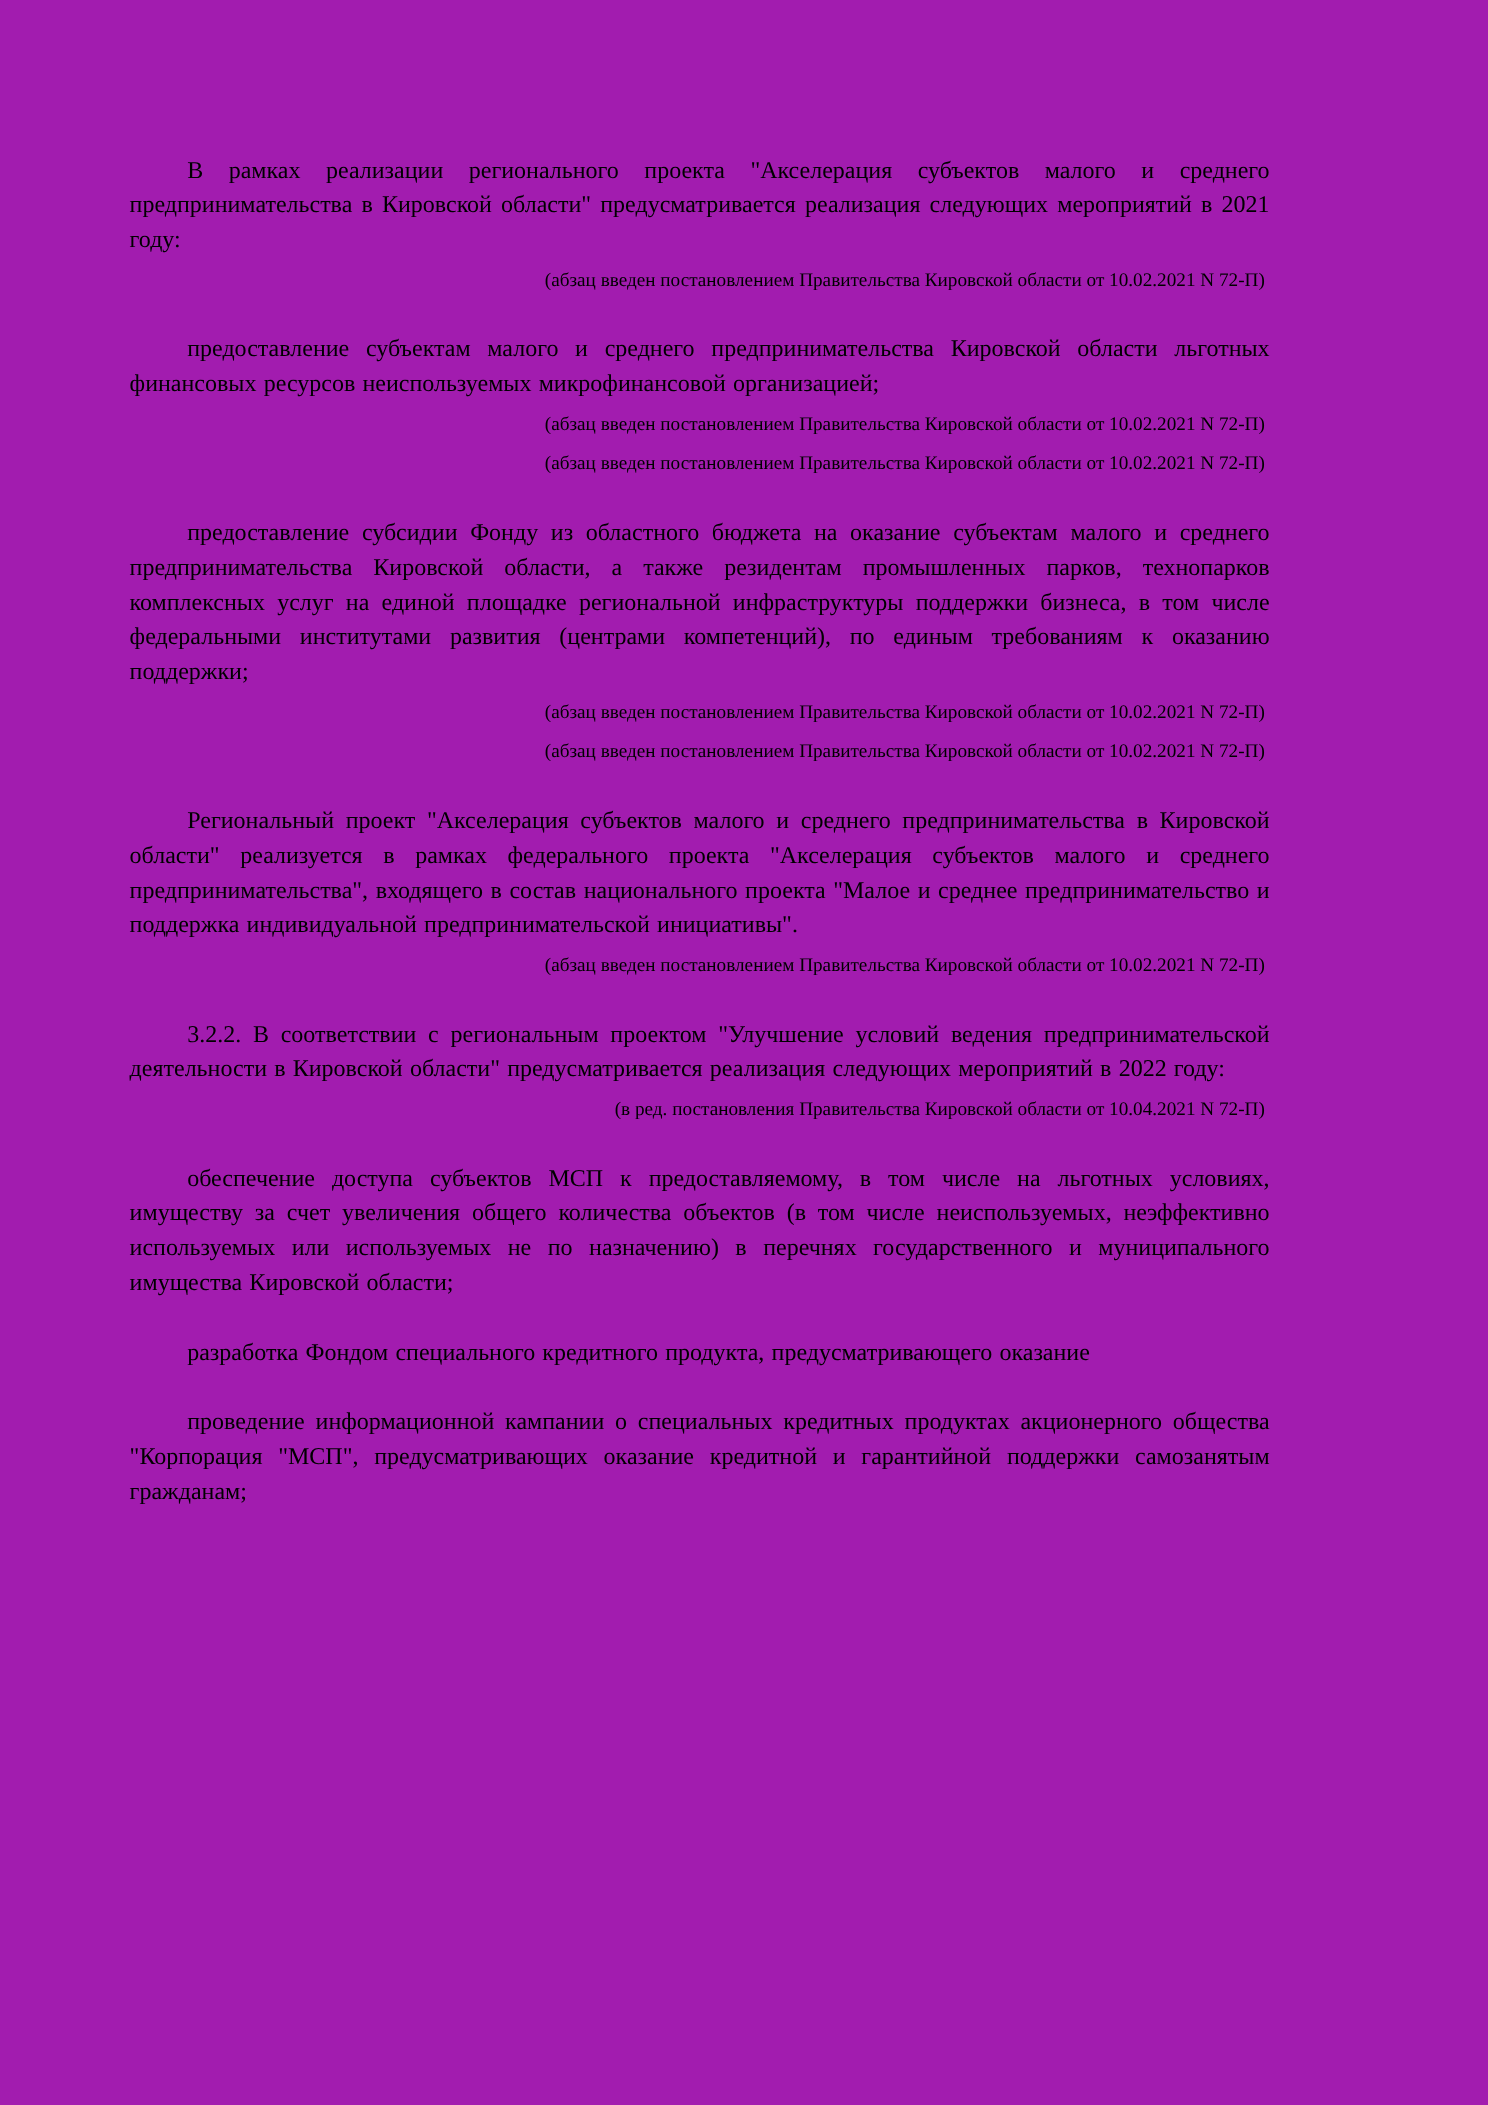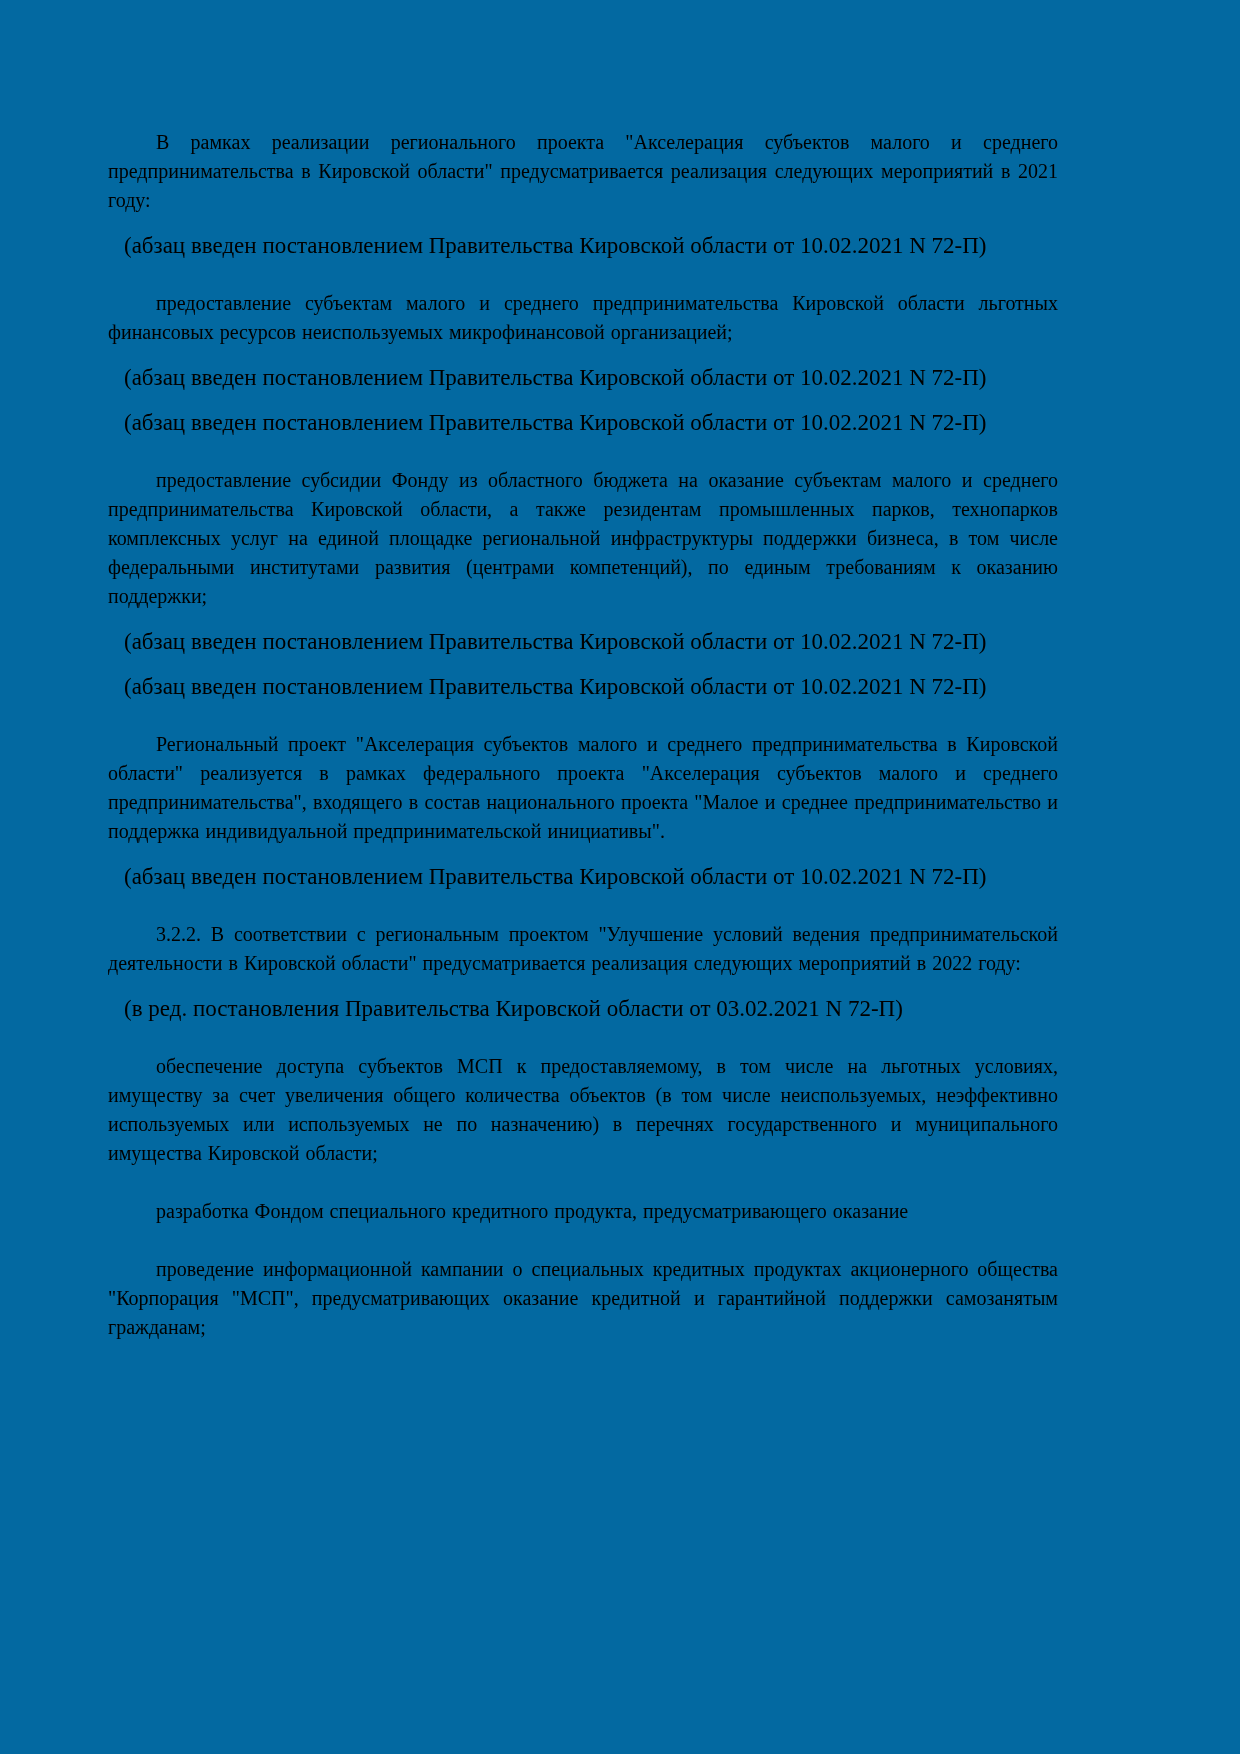--- a/index.html
+++ b/index.html
@@ -12,35 +12,35 @@
     min-height: 1754px;
     box-sizing: border-box;
     font-family: "Liberation Serif", "DejaVu Serif", serif;
     color: #000000;
   }
   .page {
     box-sizing: border-box;
     width: 1240px;
     min-height: 1754px;
     padding: 128px 182px 60px 108px;
-    background: #0369a1;
+    background: #a21caf;
   }
   .para {
     margin: 29px 0 0 0;
     font-size: 20px;
     line-height: 29px;
     text-align: justify;
     text-indent: 48px;
     word-spacing: 1px;
   }
   .note {
-    margin: 16px;
-    font-size: 23px;
+    margin: 4px;
+    font-size: 16px;
     line-height: 29px;
-    text-align: left;
+    text-align: right;
     text-indent: 0;
   }
 </style>
 </head>
 <body>
 
 <div class="page">
   <p class="para" style="margin-top:0">В рамках реализации регионального проекта "Акселерация субъектов малого и среднего предпринимательства в Кировской области" предусматривается реализация следующих мероприятий в 2021 году:</p>
   <p class="note">(абзац введен постановлением Правительства Кировской области от 10.02.2021 N 72-П)</p>
 
@@ -51,21 +51,21 @@
 
   <p class="para">предоставление субсидии Фонду из областного бюджета на оказание субъектам малого и среднего предпринимательства Кировской области, а также резидентам промышленных парков, технопарков комплексных услуг на единой площадке региональной инфраструктуры поддержки бизнеса, в том числе федеральными институтами развития (центрами компетенций), по единым требованиям к оказанию поддержки;</p>
   <p class="note">(абзац введен постановлением Правительства Кировской области от 10.02.2021 N 72-П)</p>
 
   <p class="note">(абзац введен постановлением Правительства Кировской области от 10.02.2021 N 72-П)</p>
 
   <p class="para">Региональный проект "Акселерация субъектов малого и среднего предпринимательства в Кировской области" реализуется в рамках федерального проекта "Акселерация субъектов малого и среднего предпринимательства", входящего в состав национального проекта "Малое и среднее предпринимательство и поддержка индивидуальной предпринимательской инициативы".</p>
   <p class="note">(абзац введен постановлением Правительства Кировской области от 10.02.2021 N 72-П)</p>
 
   <p class="para">3.2.2. В соответствии с региональным проектом "Улучшение условий ведения предпринимательской деятельности в Кировской области" предусматривается реализация следующих мероприятий в 2022 году:</p>
-  <p class="note">(в ред. постановления Правительства Кировской области от 03.02.2021 N 72-П)</p>
+  <p class="note">(в ред. постановления Правительства Кировской области от 10.04.2021 N 72-П)</p>
 
   <p class="para">обеспечение доступа субъектов МСП к предоставляемому, в том числе на льготных условиях, имуществу за счет увеличения общего количества объектов (в том числе неиспользуемых, неэффективно используемых или используемых не по назначению) в перечнях государственного и муниципального имущества Кировской области;</p>
 
 
   <p class="para">разработка Фондом специального кредитного продукта, предусматривающего оказание</p>
 
   <p class="para">проведение информационной кампании о специальных кредитных продуктах акционерного общества "Корпорация "МСП", предусматривающих оказание кредитной и гарантийной поддержки самозанятым гражданам;</p>
 </div>
 
 </body></html>

